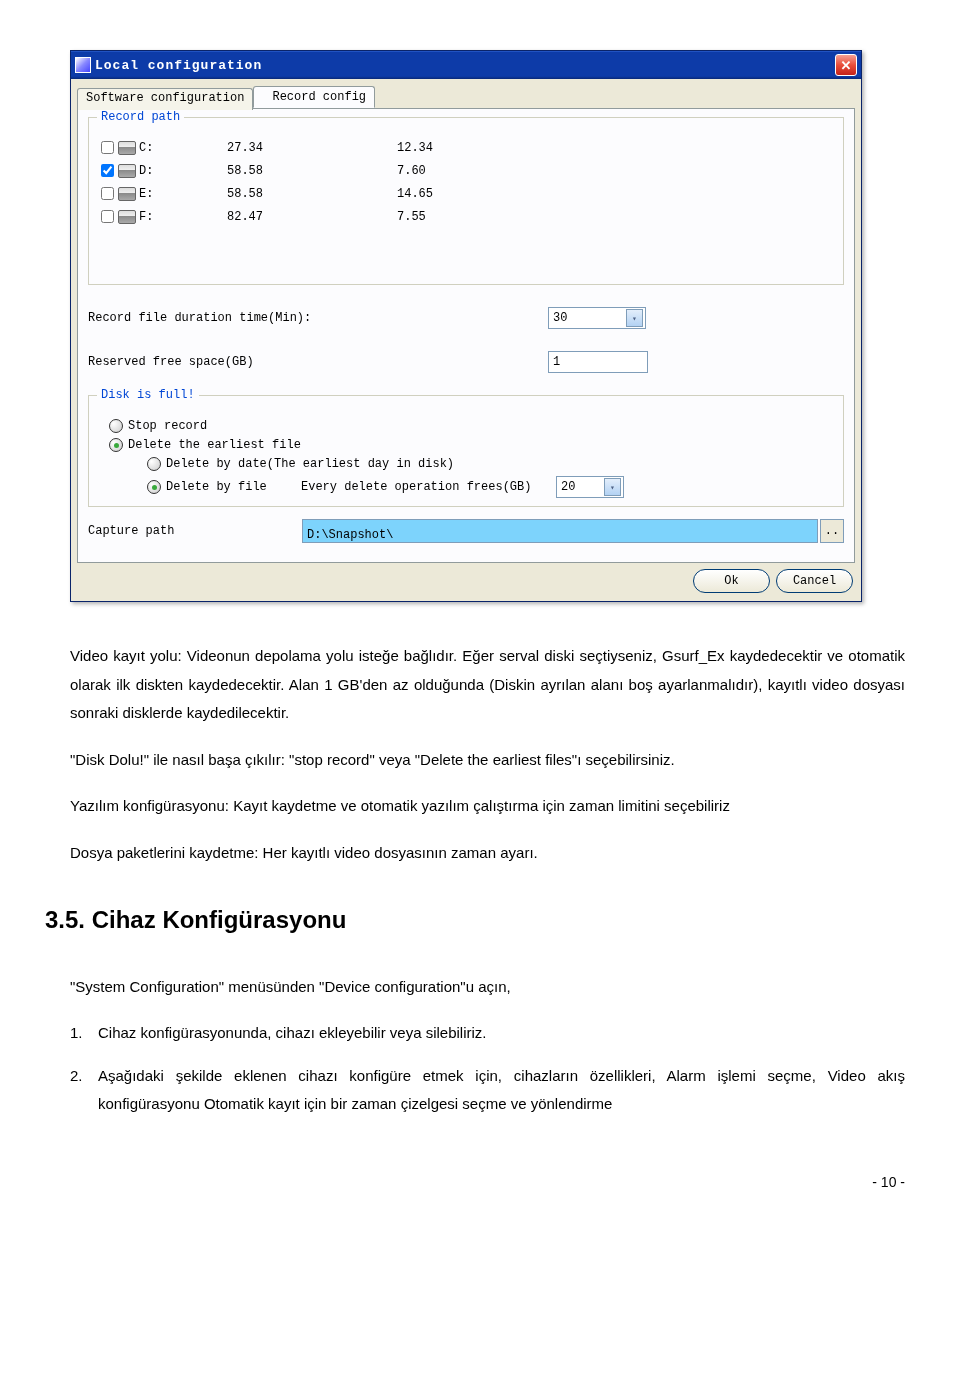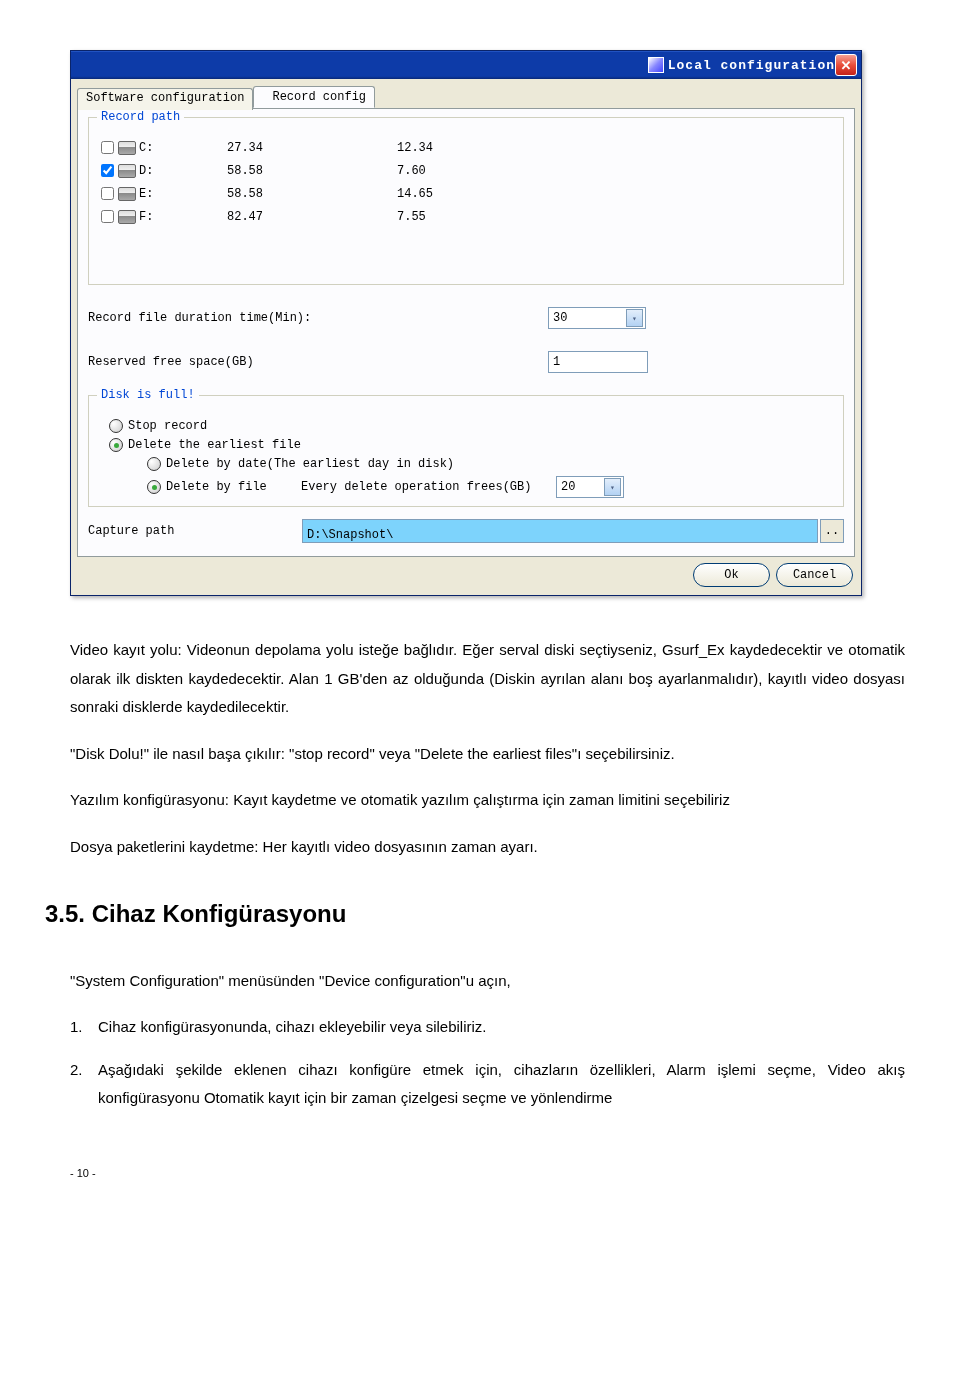--- a/index.html
+++ b/index.html
@@ -22,21 +22,21 @@
     font-family: "MS Sans Serif", Tahoma, sans-serif;
     font-size: 12px;
   }
   .titlebar {
     background: linear-gradient(to right, #0a246a, #3a6ea5, #0a246a);
     background: linear-gradient(to bottom, #2a5fd0 0%, #0d3ba8 5%, #0d3ba8 90%, #082878 100%);
     color: #fff;
     padding: 3px 4px;
     display: flex;
     align-items: center;
-    justify-content: flex-end;
+    justify-content: space-between;
     height: 22px;
   }
   .titlebar-left {
     display: flex;
     align-items: center;
     gap: 4px;
   }
   .title-icon {
     width: 16px;
     height: 16px;
@@ -94,21 +94,21 @@
   }
   .tab.active {
     background: #fcfcfe;
     border-bottom: 1px solid #fcfcfe;
     z-index: 2;
     padding-left: 18px;
   }
   .tab-panel {
     border: 1px solid #919b9c;
     background: #fcfcfe;
-    padding: 8px 10px 13px 10px;
+    padding: 8px 10px 19px 10px;
   }
   .groupbox {
     border: 1px solid #d0d0bf;
     padding: 18px 8px 8px 8px;
     position: relative;
     margin-bottom: 8px;
     font-family: "Courier New", monospace;
     font-size: 12px;
     background: #fcfcfe;
   }
@@ -295,23 +295,23 @@
   .list-item {
     margin: 14px 0;
     padding-left: 28px;
     position: relative;
   }
   .list-item .num {
     position: absolute;
     left: 0;
   }
   .page-num {
-    text-align: left;
+    text-align: right;
     margin-top: 50px;
-    font-size: 11px;
+    font-size: 14px;
   }
 </style>
 </head>
 <body>
 
 <div class="page">
 
 <div class="dialog">
   <div class="titlebar">
     <div class="titlebar-left">

